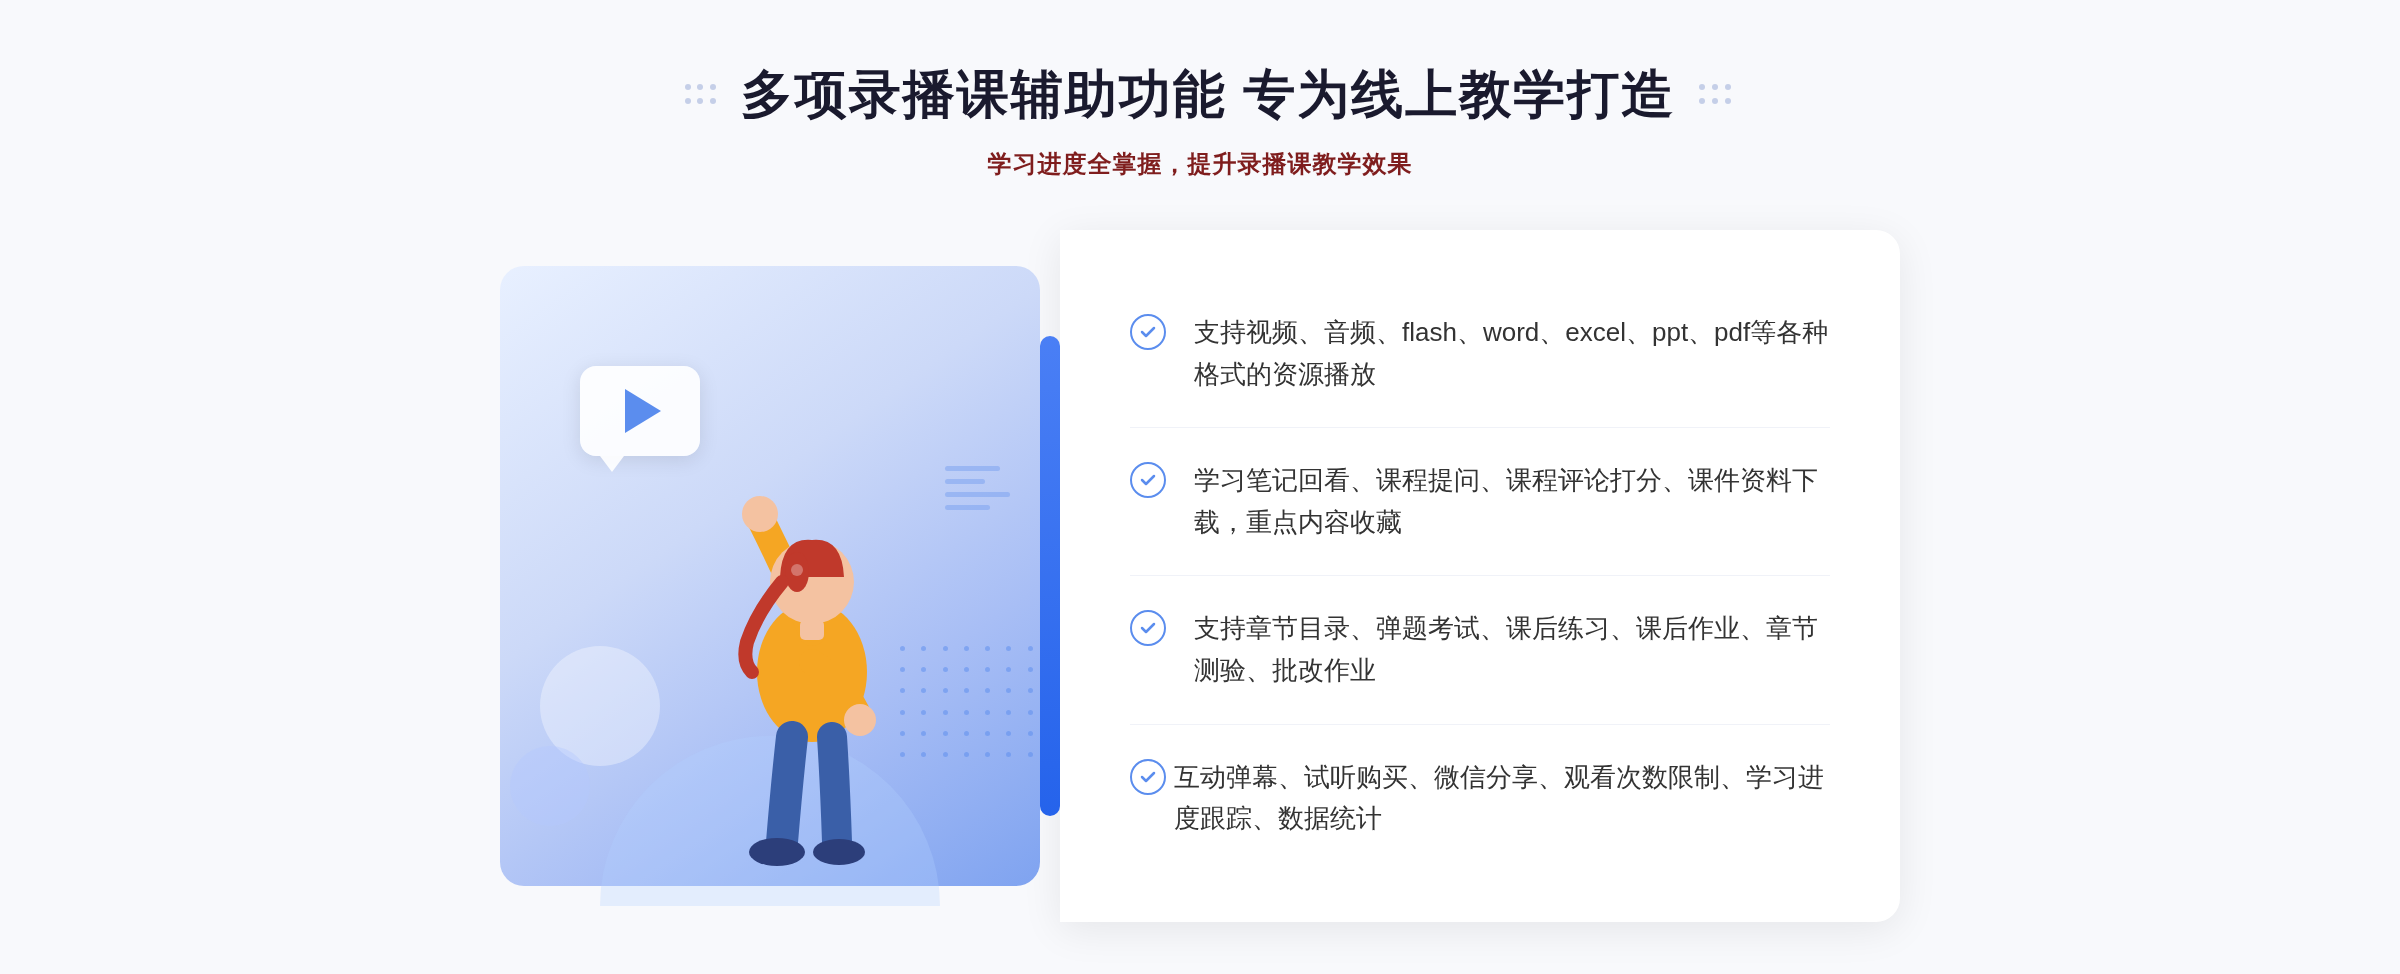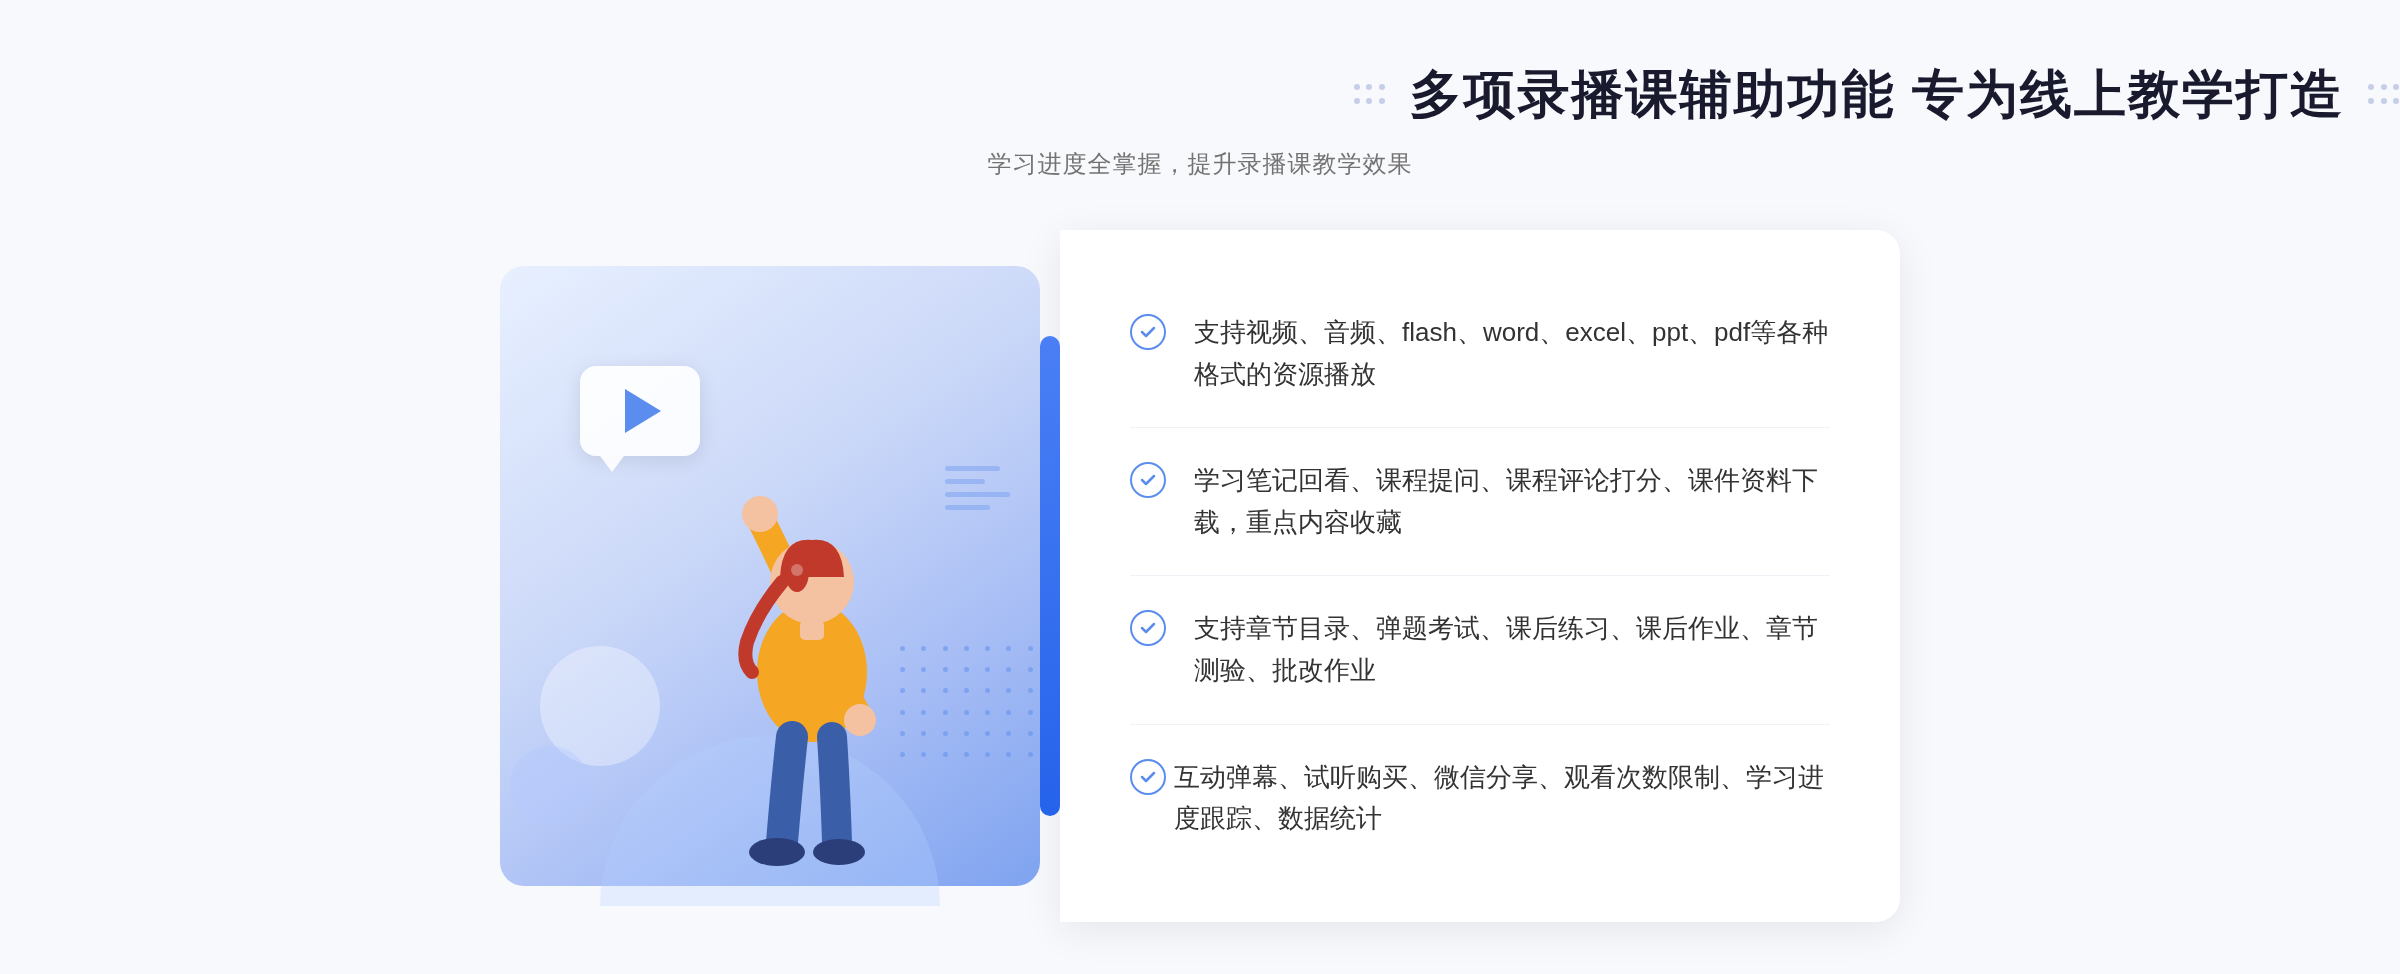--- a/index.html
+++ b/index.html
@@ -18,37 +18,37 @@
     .header-section {
       text-align: center;
       margin-bottom: 50px;
       position: relative;
       width: 100%;
     }
 
     .header-title-row {
       display: flex;
       align-items: center;
-      justify-content: flex-end;
+      justify-content: center;
       gap: 24px;
       margin-bottom: 18px;
       padding-left: 16px;
     }
 
     .main-title {
       font-size: 52px;
       font-weight: 700;
       color: #1a1a2e;
       letter-spacing: 2px;
     }
 
     .sub-title {
       font-size: 24px;
-      color: #737373;
-      font-weight: 400;
+      color: #7f1d1d;
+      font-weight: 700;
       letter-spacing: 1px;
     }
 
     .content-area {
       display: flex;
       align-items: center;
       justify-content: center;
       width: 1400px;
       gap: 0;
     }

